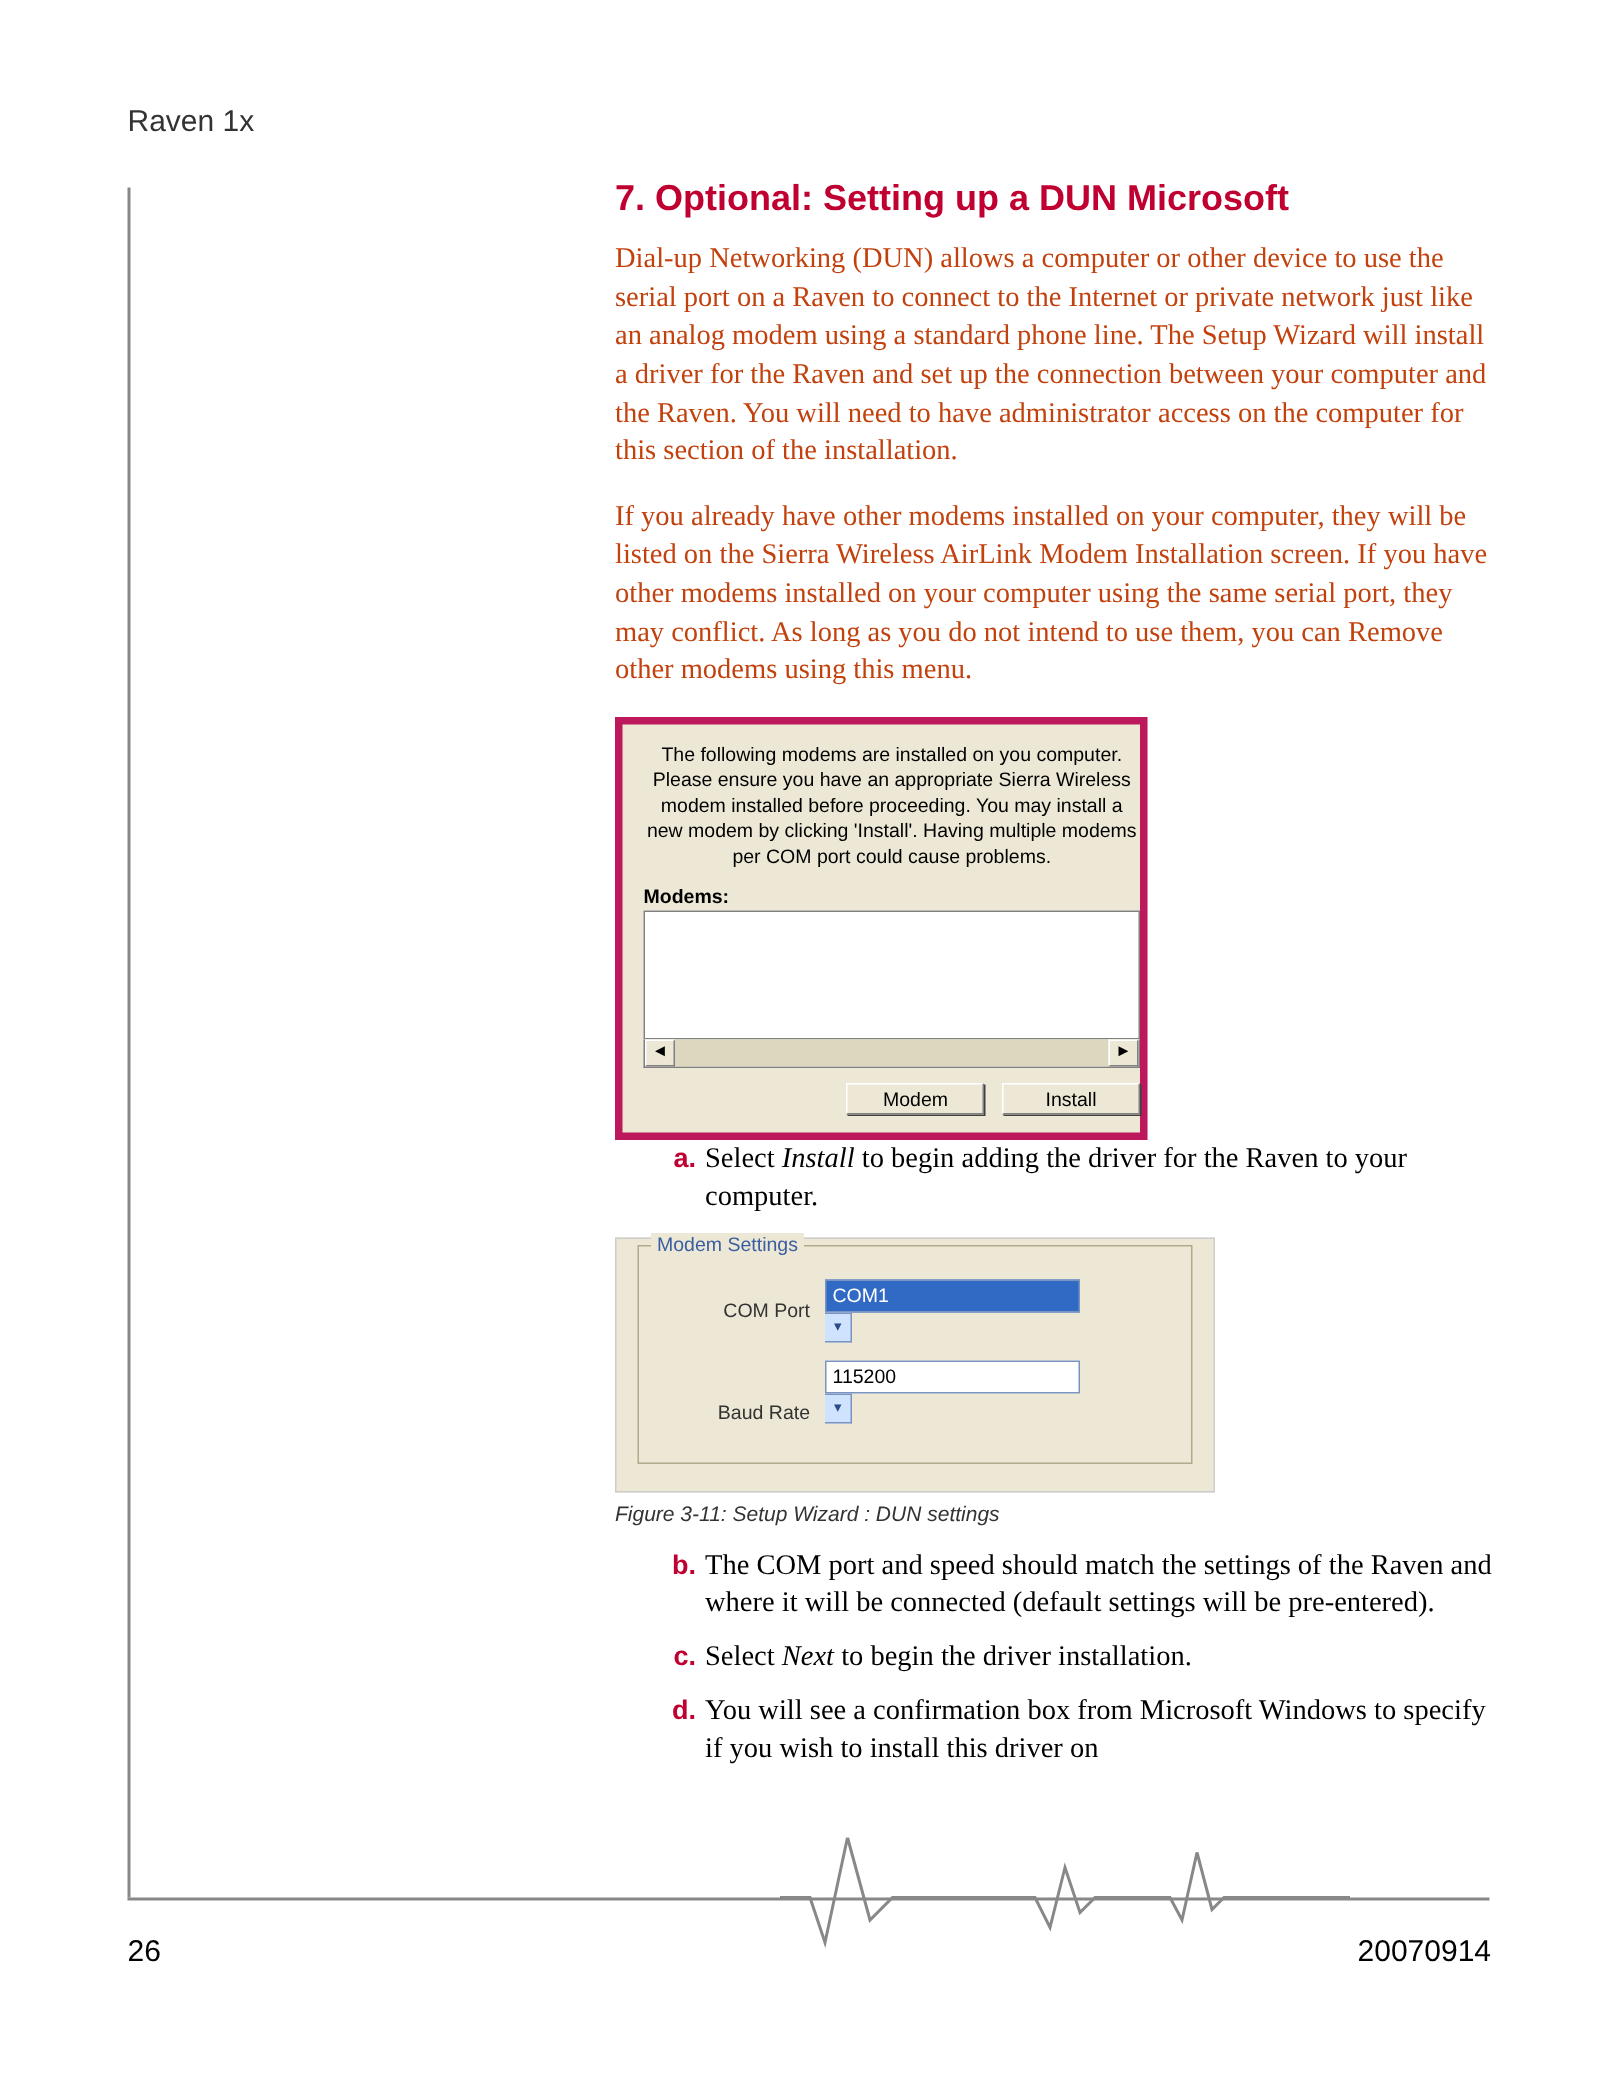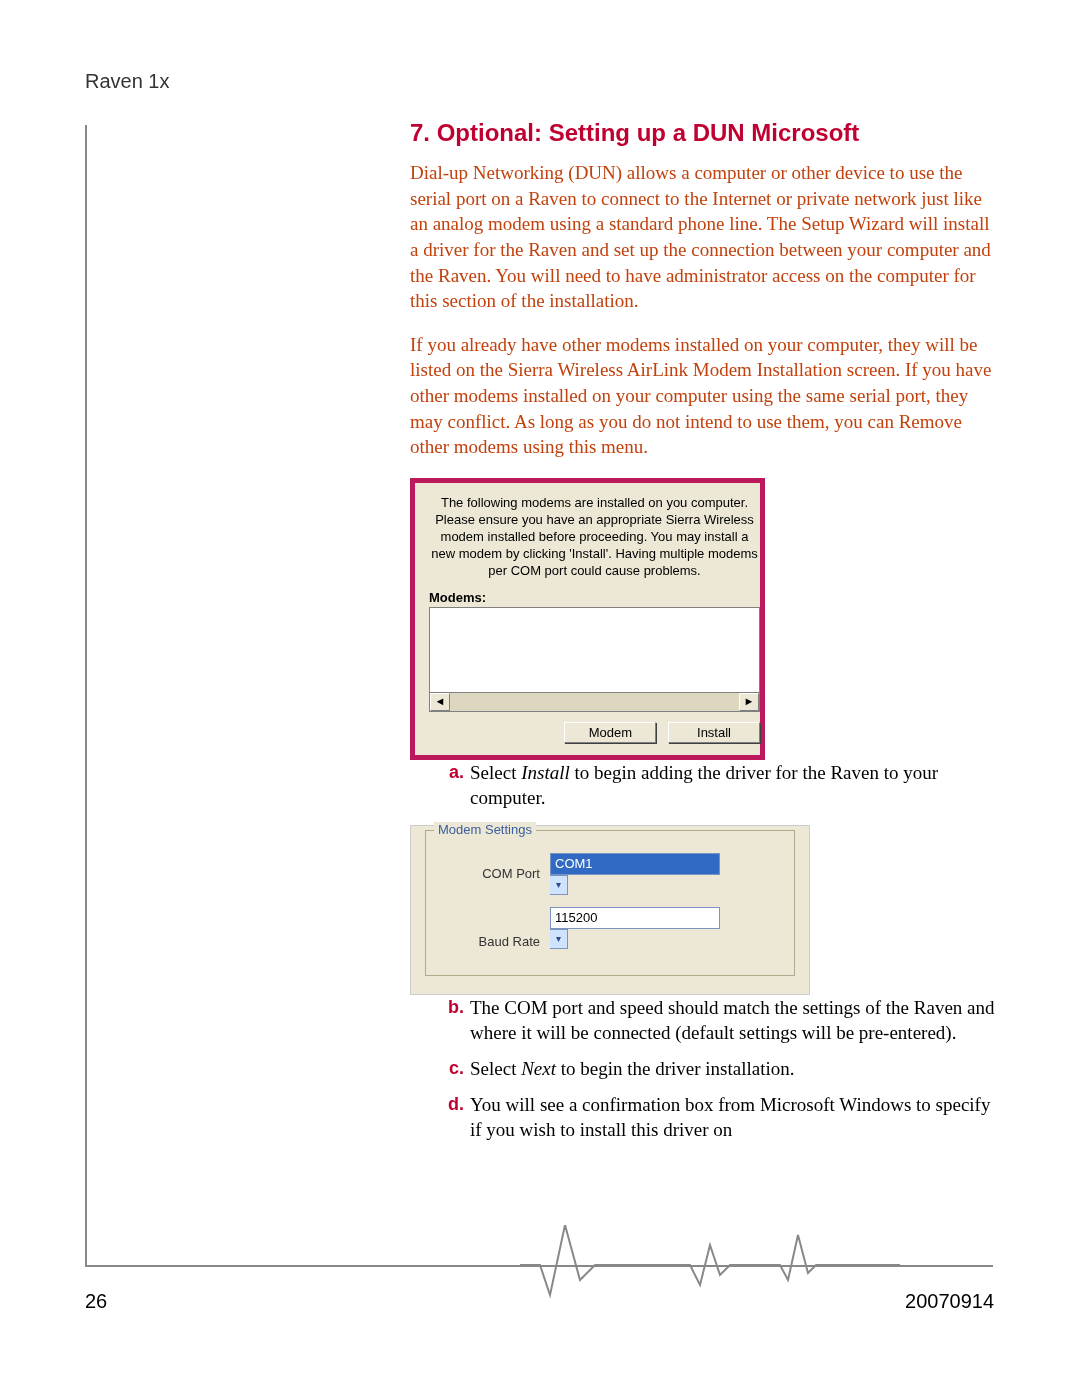--- a/index.html
+++ b/index.html
@@ -301,20 +301,21 @@
         </div>
         <div class="frow">
           <div class="flabel">Baud Rate</div>
           <div class="dropdown">
             <div class="dd-value">115200</div>
             <div class="dd-btn">▾</div>
           </div>
         </div>
       </div>
     </div>
+    <div class="caption">Figure 3-11: Setup Wizard : DUN settings</div>
 
     <ol class="steps">
       <li>
         <span class="step-letter">b.</span>
         <span>The COM port and speed should match the settings of the Raven and where it will be connected (default settings will be pre-entered).</span>
       </li>
       <li>
         <span class="step-letter">c.</span>
         <span>Select </span><span class="italic">Next</span><span> to begin the driver installation.</span>
       </li>

